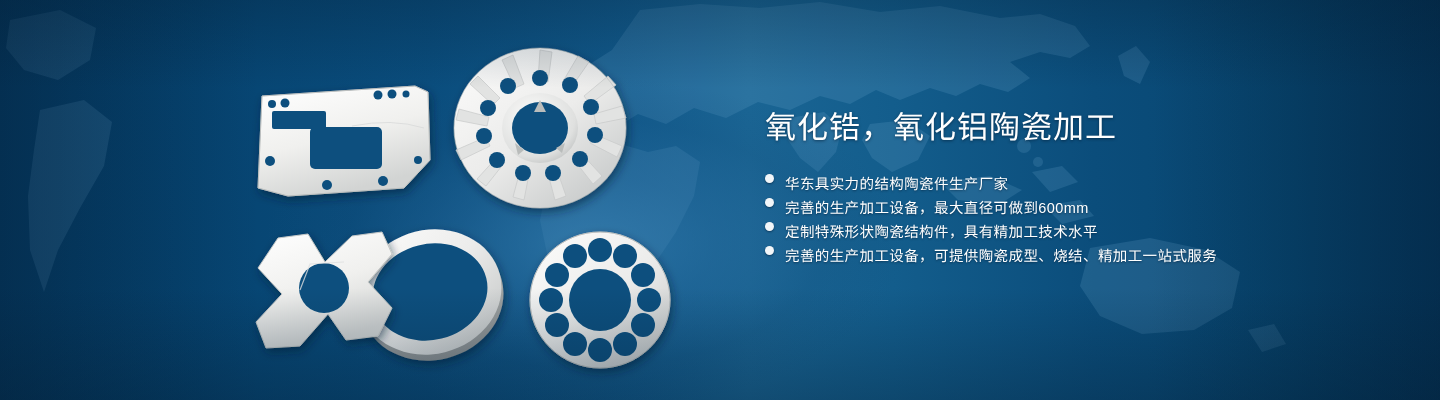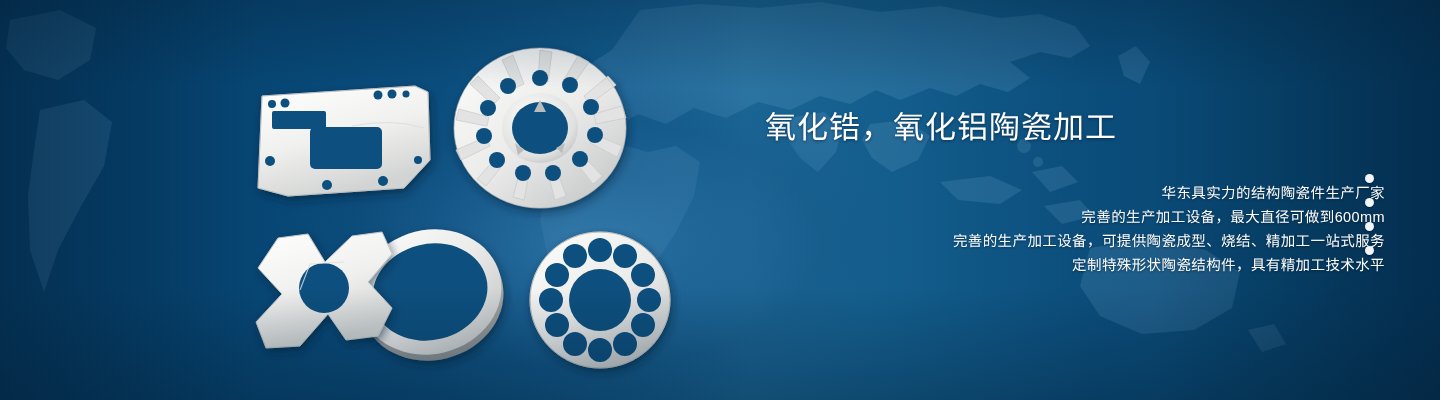--- a/index.html
+++ b/index.html
@@ -90,24 +90,23 @@
     text-shadow: 0 1px 3px rgba(0,20,40,0.55);
     white-space: nowrap;
   }
   .bullets {
     list-style: none;
     margin: 0;
     padding: 0;
   }
   .bullet {
     display: flex;
-    align-items: flex-end;
+    align-items: flex-start;
     height: 23px;
     margin-bottom: 1px;
-    flex-direction: column;
   }
   .dot {
     flex: 0 0 auto;
     width: 9px;
     height: 9px;
     border-radius: 50%;
     background: #f2f6f9;
     margin-right: 11px;
     box-shadow: 0 1px 2px rgba(0,15,35,0.45);
   }
@@ -301,22 +300,22 @@
       <li class="bullet">
         <span class="dot"></span>
         <span class="bullet-text">华东具实力的结构陶瓷件生产厂家</span>
       </li>
       <li class="bullet">
         <span class="dot"></span>
         <span class="bullet-text">完善的生产加工设备，最大直径可做到600mm</span>
       </li>
       <li class="bullet">
         <span class="dot"></span>
-        <span class="bullet-text">完善的生产加工设备，可提供陶瓷成型、烧结、精加工一站式服务</span>
+        <span class="bullet-text">定制特殊形状陶瓷结构件，具有精加工技术水平</span>
       </li>
       <li class="bullet">
         <span class="dot"></span>
-        <span class="bullet-text">定制特殊形状陶瓷结构件，具有精加工技术水平</span>
+        <span class="bullet-text">完善的生产加工设备，可提供陶瓷成型、烧结、精加工一站式服务</span>
       </li>
     </ul>
   </div>
 
 </div>
 
 </body></html>

